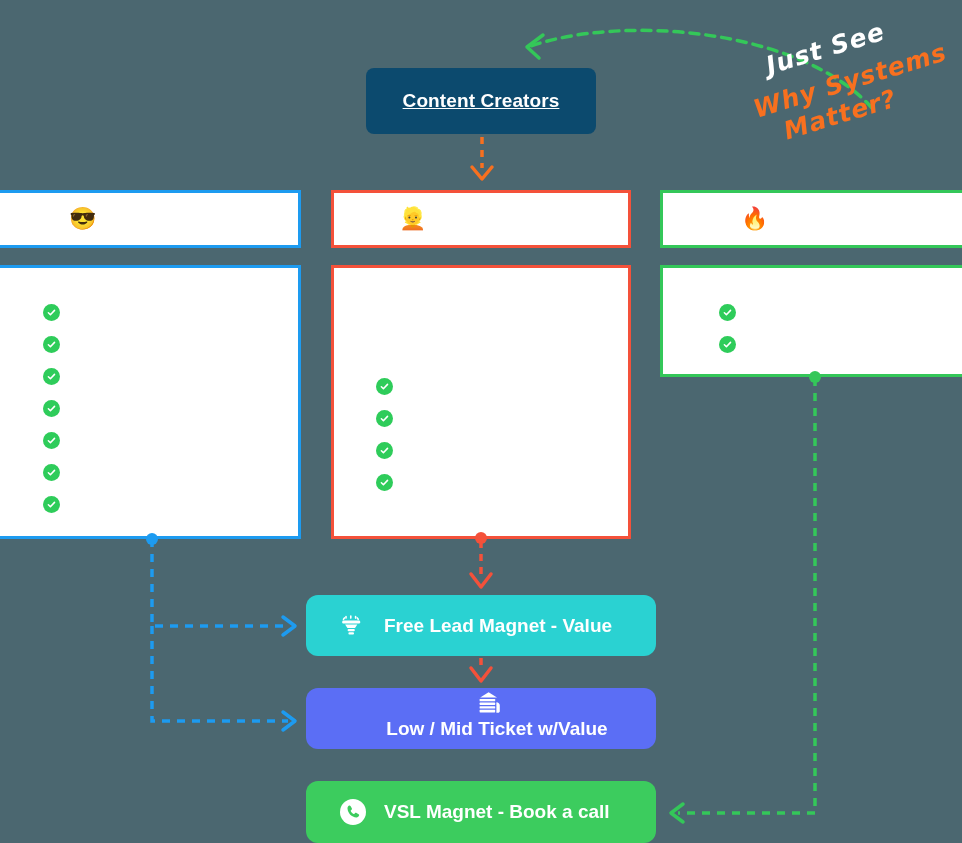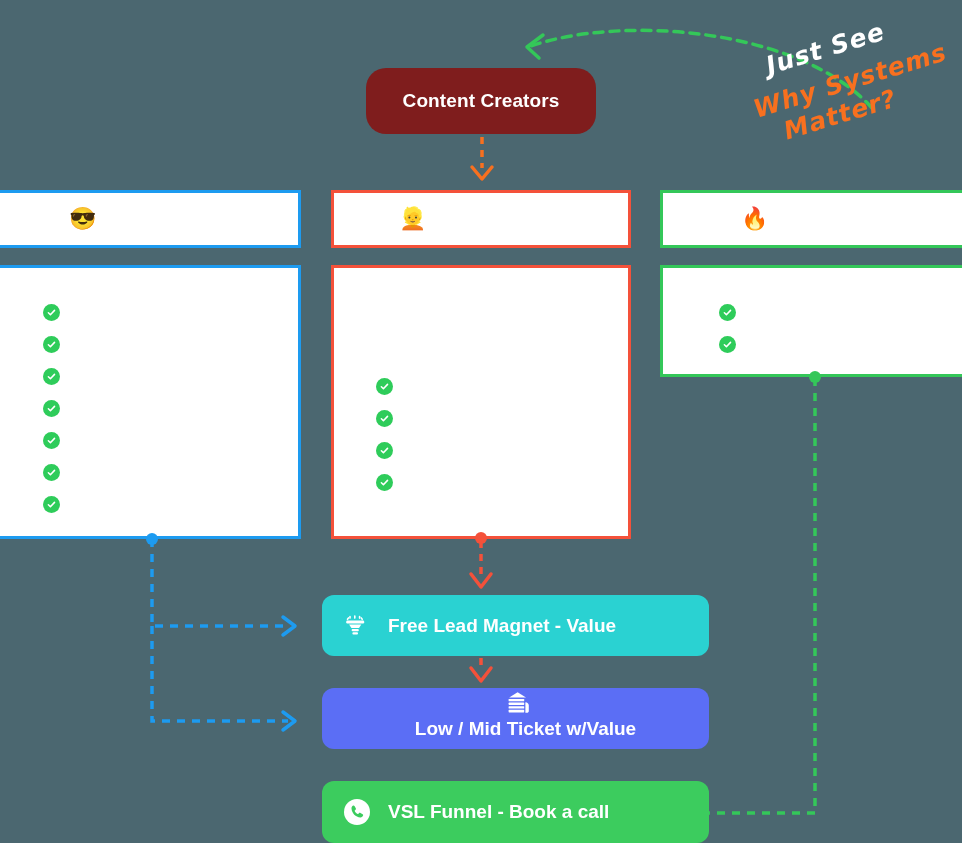--- a/index.html
+++ b/index.html
@@ -19,29 +19,30 @@
     height: 843px;
   }
 
   
   .top-node {
     position: absolute;
     left: 366px;
     top: 68px;
     width: 230px;
     height: 66px;
-    background: #7f1d1d;
-    border-radius: 20px;
+    background: #0c4a6e;
+    border-radius: 8px;
     display: flex;
     align-items: center;
     justify-content: center;
     color: #ffffff;
     font-size: 19px;
     font-weight: bold;
     letter-spacing: 0.1px;
+    text-decoration: underline;
   }
 
   
   .handwriting {
     position: absolute;
     left: 752px;
     top: 18px;
     width: 200px;
     height: 110px;
     pointer-events: none;
@@ -133,27 +134,27 @@
     height: 12px;
     border-radius: 50%;
   }
   .dot-blue  { background: #1d9bf0; left: 146px; top: 533px; }
   .dot-red   { background: #f4513a; left: 475px; top: 532px; }
   .dot-green { background: #34c759; left: 809px; top: 371px; }
 
   
   .cta {
     position: absolute;
-    left: 322px;
-    width: 387px;
+    left: 306px;
+    width: 350px;
     height: 61px;
     border-radius: 12px;
     display: flex;
     align-items: center;
-    padding-left: 20px;
+    padding-left: 32px;
     color: #ffffff;
     font-size: 19px;
     font-weight: bold;
   }
   .cta .cta-icon {
     width: 30px;
     height: 30px;
     margin-right: 16px;
     flex: 0 0 30px;
     display: flex;
@@ -355,16 +356,16 @@
     <span>Low / Mid Ticket w/Value</span>
   </div>
 
   <div class="cta cta-3">
     <span class="cta-icon">
       <svg width="30" height="30" viewBox="0 0 30 30" fill="none" xmlns="http://www.w3.org/2000/svg">
         <circle cx="15" cy="15" r="13" fill="#fff"></circle>
         <path d="M11.1 8.6c.5-.2 1.1 0 1.4.5l1.3 2.1c.3.5.2 1.1-.2 1.5l-.8.7c-.2.2-.2.4-.1.6.6 1.3 1.7 2.4 3 3 .2.1.5 0 .6-.1l.7-.8c.4-.4 1-.5 1.5-.2l2.1 1.3c.5.3.7.9.5 1.4-.4 1.1-1.5 1.9-2.7 1.8-4.8-.3-8.6-4.1-8.9-8.9-.1-1.2.6-2.3 1.6-2.9z" fill="#3ccc5e"></path>
       </svg>
     </span>
-    <span>VSL Funnel - Book a call</span>
+    <span>VSL Magnet - Book a call</span>
   </div>
 
 </div>
 
 </body></html>

